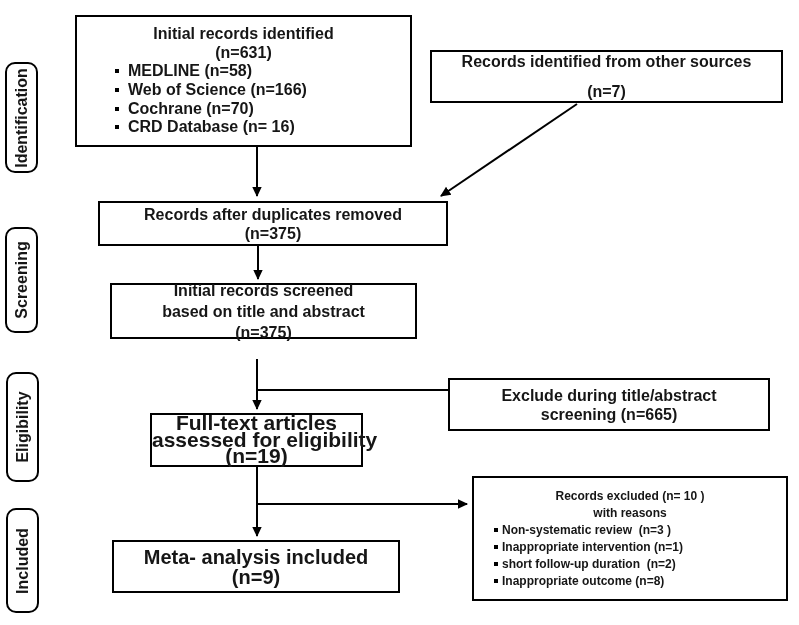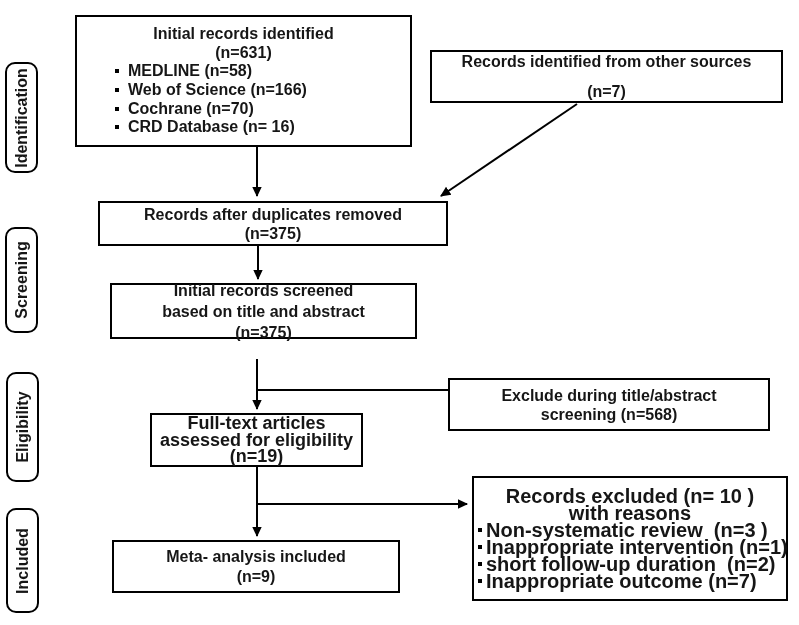--- a/index.html
+++ b/index.html
@@ -24,27 +24,27 @@
     font-weight: 700;
   }
   .center { text-align: center; }
   .line { white-space: pre; }
   
   #box-initial-records { left: 75px;  top: 15px;  width: 337px; height: 132px; font-size: 16px; line-height: 18.6px; padding: 2px 6px; }
   #box-other-sources   { left: 430px; top: 50px;  width: 353px; height: 53px;  font-size: 16px; line-height: 20px; gap: 10px; }
   #box-duplicates      { left: 98px;  top: 201px; width: 350px; height: 45px;  font-size: 16px; line-height: 19px; }
   #box-screened        { left: 110px; top: 283px; width: 307px; height: 56px;  font-size: 16px; line-height: 21px; }
   #box-exclude-screening { left: 448px; top: 362px; width: 322px; height: 53px; font-size: 16px; line-height: 19px; margin-top: 16px; }
-  #box-fulltext        { left: 150px; top: 413px; width: 213px; height: 54px;  font-size: 18px; line-height: 16.5px; }
-  #box-excluded        { left: 472px; top: 476px; width: 316px; height: 125px; font-size: 20px;  line-height: 17px; padding: 2px 4px; }
-  #box-meta            { left: 112px; top: 540px; width: 288px; height: 53px;  font-size: 16px; line-height: 20px; }
+  #box-fulltext        { left: 150px; top: 413px; width: 213px; height: 54px;  font-size: 21px; line-height: 16.5px; }
+  #box-excluded        { left: 472px; top: 476px; width: 316px; height: 125px; font-size: 12px;  line-height: 17px; padding: 2px 4px; }
+  #box-meta            { left: 112px; top: 540px; width: 288px; height: 53px;  font-size: 20px; line-height: 20px; }
 
   .bullet-list { text-align: left; }
   #box-initial-records .bullet-list { margin-left: 30px; }
-  #box-excluded .bullet-list { margin-left: 0; }
+  #box-excluded .bullet-list { margin-left: 16px; }
   .bullet-row { display: flex; align-items: flex-start; }
   .bullet-sq {
     flex: none;
     width: 4px; height: 4px;
     background: #000000;
     display: inline-block;
     margin-top: 7px;
   }
   #box-initial-records .bullet-sq { margin-right: 9px; margin-left: 2px; }
   #box-excluded .bullet-sq { margin-right: 4px; margin-top: 6px; }
@@ -144,21 +144,21 @@
   </div>
 
   <div class="box" id="box-screened">
     <div class="center line">Initial records screened</div>
     <div class="center line">based on title and abstract</div>
     <div class="center line">(n=375)</div>
   </div>
 
   <div class="box" id="box-exclude-screening">
     <div class="center line">Exclude during title/abstract</div>
-    <div class="center line">screening (n=568)</div>
+    <div class="center line">screening (n=665)</div>
   </div>
 
   <div class="box" id="box-fulltext">
     <div class="center line">Full-text articles</div>
     <div class="center line">assessed for eligibility</div>
     <div class="center line">(n=19)</div>
   </div>
 
   <div class="box" id="box-excluded">
     <div class="center line">Records excluded (n= 10 )</div>
@@ -171,21 +171,21 @@
       <div class="bullet-row">
           <span class="bullet-sq"></span>
           <span class="line">Inappropriate intervention (n=1)</span>
         </div>
       <div class="bullet-row">
           <span class="bullet-sq"></span>
           <span class="line">short follow-up duration  (n=2)</span>
         </div>
       <div class="bullet-row">
           <span class="bullet-sq"></span>
-          <span class="line">Inappropriate outcome (n=7)</span>
+          <span class="line">Inappropriate outcome (n=8)</span>
         </div>
     </div>
   </div>
 
   <div class="box" id="box-meta">
     <div class="center line">Meta- analysis included</div>
     <div class="center line">(n=9)</div>
   </div>
 
 </div>

